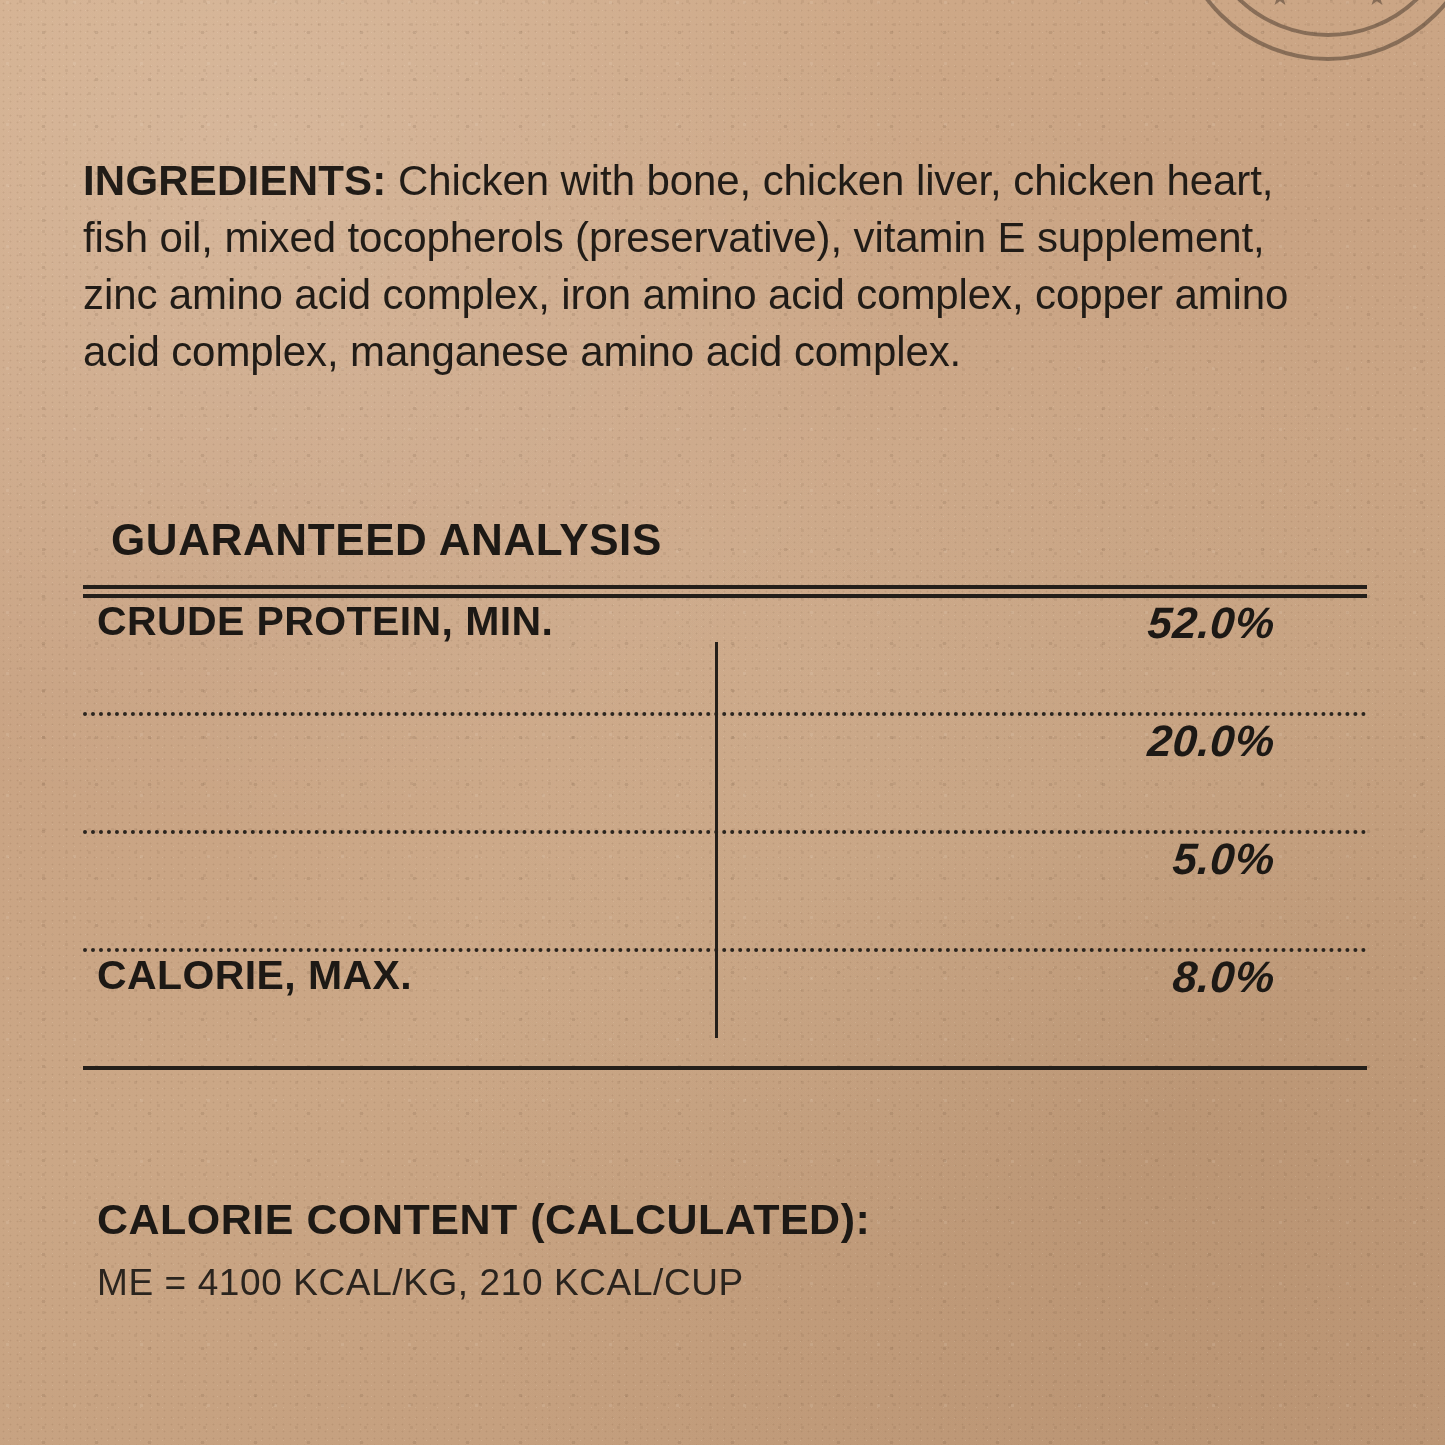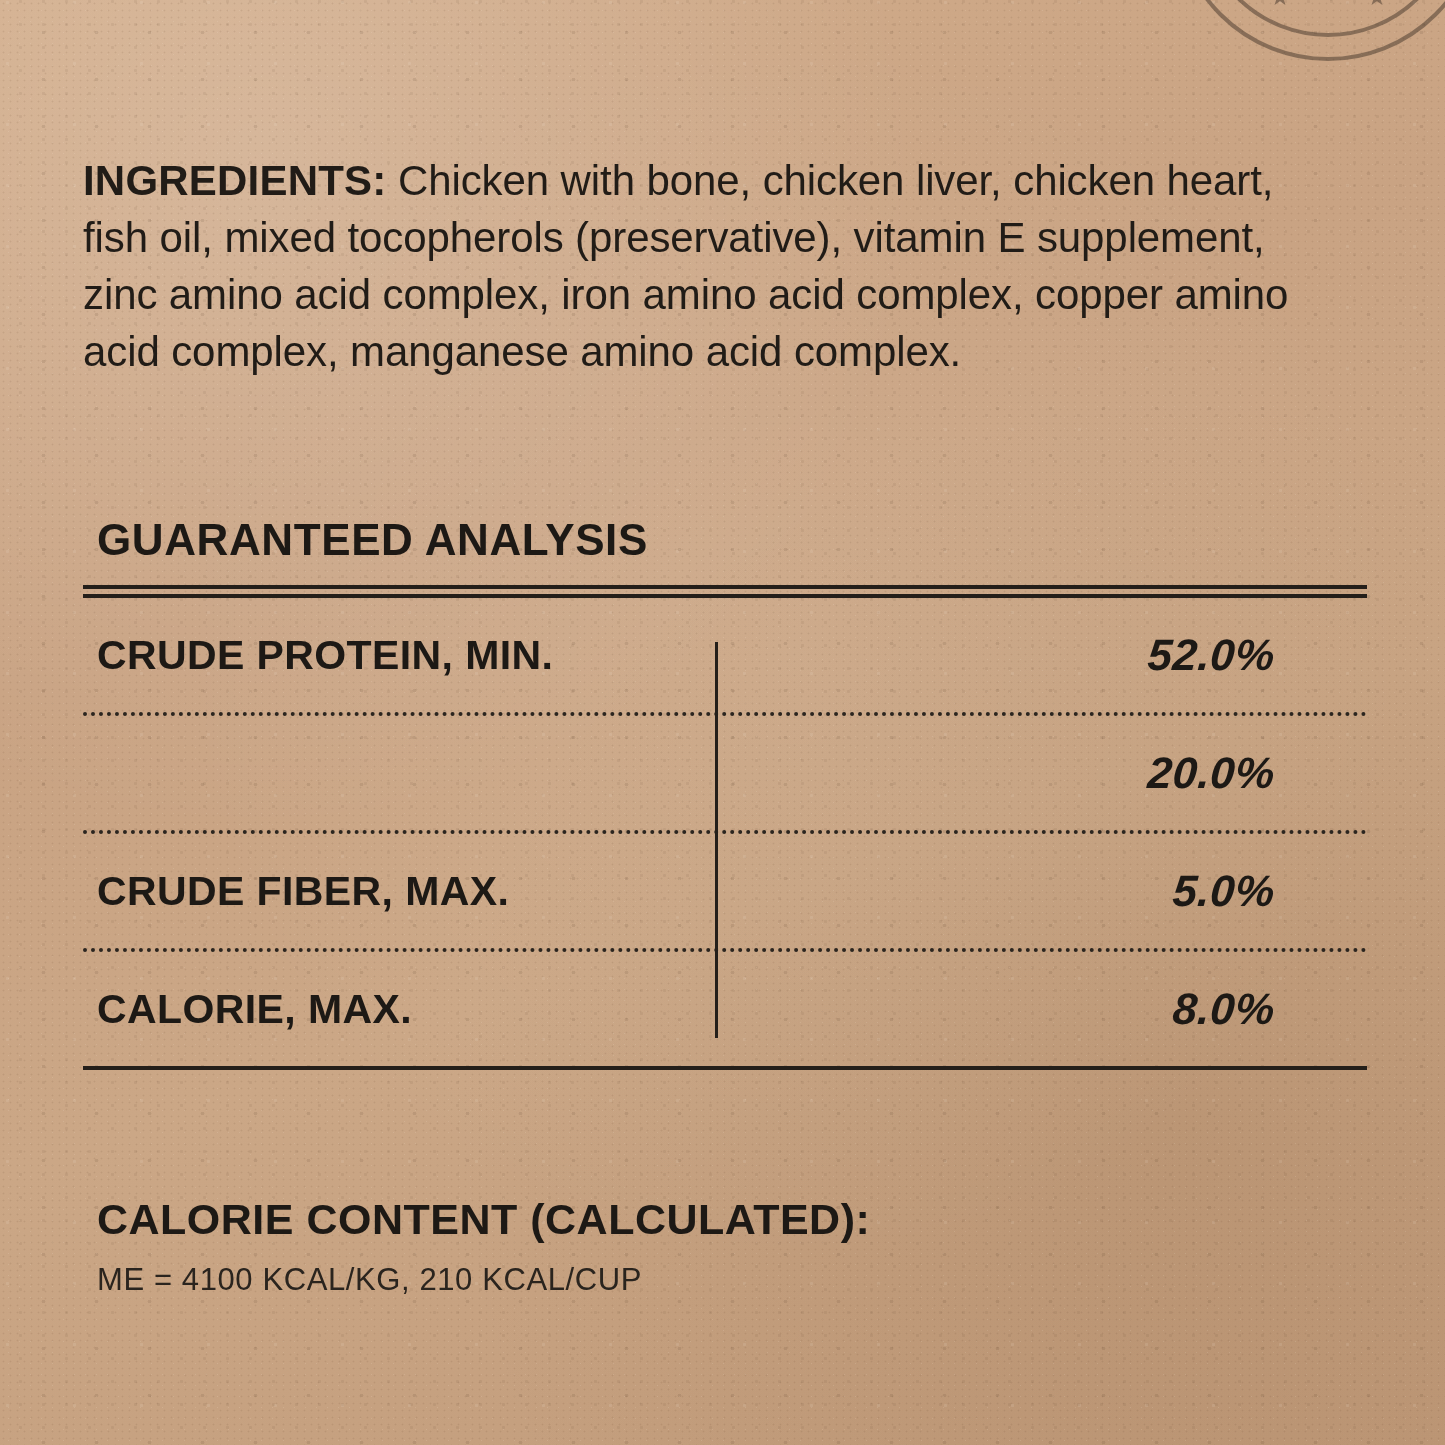--- a/index.html
+++ b/index.html
@@ -80,21 +80,21 @@
     position: absolute;
     left: 83px;
     top: 515px;
     width: 1284px;
   }
   #ga-title {
     font-size: 44px;
     font-weight: bold;
     letter-spacing: 0.6px;
     color: #1d1915;
-    margin-left: 14px;
+    margin-left: 28px;
     margin-bottom: 20px;
   }
   .rule-double {
     border-top: 4px solid #241f1a;
     border-bottom: 4px solid #241f1a;
     height: 5px;
     width: 100%;
   }
   .rule-single {
     border-top: 4px solid #241f1a;
@@ -112,21 +112,21 @@
     left: 632px;
     top: 44px;
     bottom: 28px;
     width: 3px;
     background: #241f1a;
     z-index: 2;
   }
   .ga-row {
     position: relative;
     display: flex;
-    align-items: center;
+    align-items: flex-start;
     height: 114px;
   }
   .ga-label {
     flex: 0 0 632px;
     padding-left: 14px;
     box-sizing: border-box;
     font-size: 41px;
     font-weight: bold;
     letter-spacing: 0.4px;
     color: #1d1915;
@@ -158,21 +158,21 @@
     width: 1200px;
   }
   #calorie-title {
     font-size: 43px;
     font-weight: bold;
     letter-spacing: 0.5px;
     color: #1d1915;
   }
   #calorie-value {
     margin-top: 18px;
-    font-size: 31px;
+    font-size: 37px;
     letter-spacing: 0.6px;
     color: #2a241e;
   }
 
   
   #stamp {
     position: absolute;
     right: -48px;
     bottom: -62px;
     width: 330px;
@@ -208,21 +208,20 @@
           <div class="ga-value">52.0%</div>
         </div>
         <div class="dotted"></div>
 
         <div class="ga-row">
           <div class="ga-value">20.0%</div>
         </div>
         <div class="dotted"></div>
 
         <div class="ga-row">
-          <div class="ga-label">CRUDE FIBER, MAX.</div>
           <div class="ga-value">5.0%</div>
         </div>
         <div class="dotted"></div>
 
         <div class="ga-row">
           <div class="ga-label">CALORIE, MAX.</div>
           <div class="ga-value">8.0%</div>
         </div>
       </div>
 

